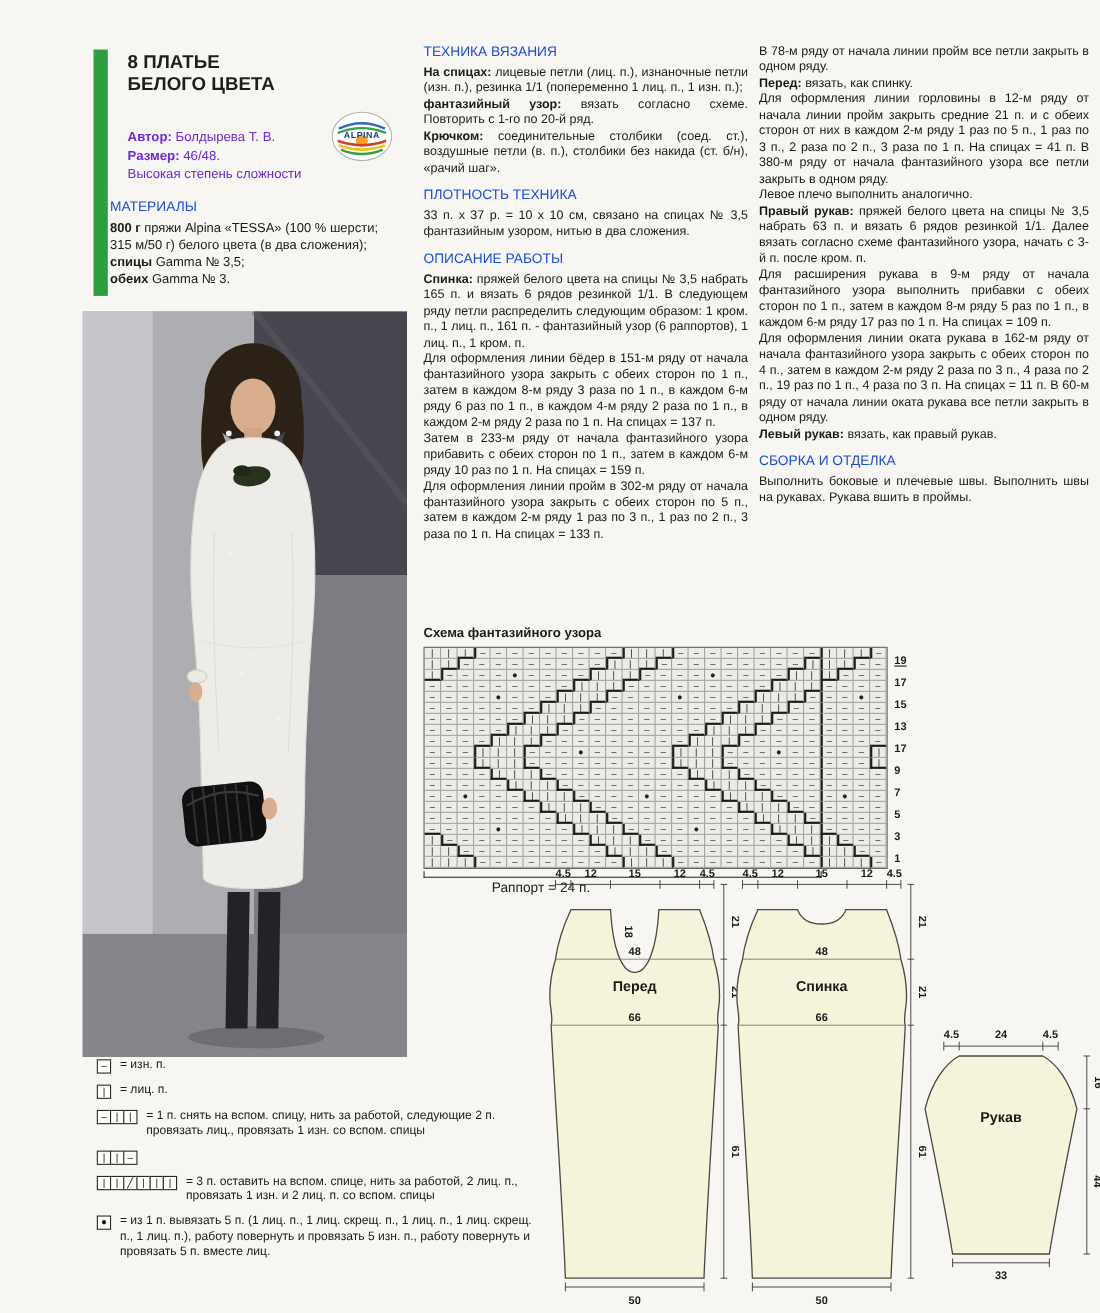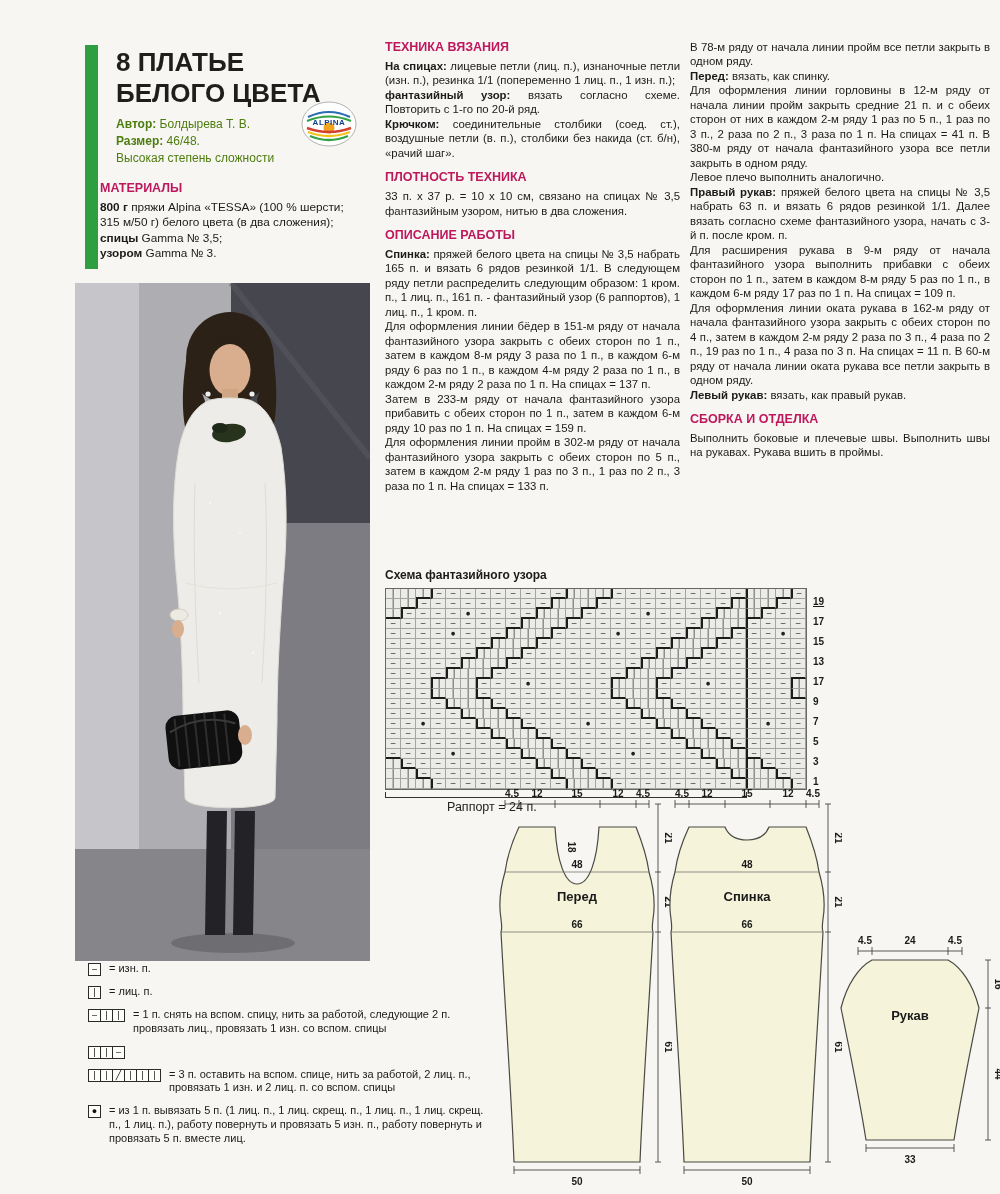--- a/index.html
+++ b/index.html
@@ -1,25 +1,25 @@
 <!DOCTYPE html>
 <html><head>
 <meta charset="utf-8">
 <style>
   html,body{margin:0;padding:0;}
   body{width:1000px;height:1194px;background:#fff;font-family:"Liberation Sans",sans-serif;}
   .page{position:relative;width:1000px;height:1194px;background:#f7f6f2;overflow:hidden;}
   .green-bar{position:absolute;left:85px;top:45px;width:13px;height:224px;background:#2f9e41;}
-  .title{position:absolute;left:116px;top:47px;font-size:26px;font-weight:bold;line-height:1.18;color:#1e1e1c;}
-  .meta{position:absolute;left:116px;top:116px;width:190px;font-size:12px;line-height:1.42;color:#4d7c0f;}
+  .title{position:absolute;left:116px;top:47px;font-size:17px;font-weight:bold;line-height:1.18;color:#1e1e1c;}
+  .meta{position:absolute;left:116px;top:116px;width:190px;font-size:12px;line-height:1.42;color:#6d28d9;}
   .logo{position:absolute;left:300px;top:100px;}
   .materials{position:absolute;left:100px;top:170px;width:256px;font-size:11.8px;line-height:1.32;color:#1b1b1b;}
   .materials h3{margin:0 0 2px 0;}
   .materials p{margin:0;}
-  h3.green{color:#be185d;font-size:12.5px;font-weight:bold;margin:10px 0 3px 0;text-align:left;}
+  h3.green{color:#1d4ed8;font-size:12.5px;font-weight:normal;margin:10px 0 3px 0;text-align:left;}
   .photo{position:absolute;left:75px;top:283px;width:295px;height:678px;}
   .textcol{position:absolute;top:40px;font-size:11.4px;line-height:1.27;color:#1b1b1b;text-align:justify;}
   #col-middle{left:385px;width:295px;}
   #col-right{left:690px;width:300px;}
   .textcol h3:first-child{margin-top:0;}
   .textcol p{margin:0;}
   #chart{position:absolute;left:385px;top:568px;width:470px;}
   #chart .ct{font-weight:bold;font-size:12px;color:#1b1b1b;margin:0 0 6px 0;}
   #grid{position:relative;width:420px;border:1px solid #666;background:#ebebe8;}
   .ch-row{display:flex;height:10px;}
@@ -63,21 +63,21 @@
     <path d="M8,32 Q29,40 50,32" stroke="#f2c21c" stroke-width="2.4" fill="none"></path>
     <path d="M10,36 Q29,44 48,36" stroke="#35a044" stroke-width="2.4" fill="none"></path>
     <text x="29" y="25" text-anchor="middle" font-size="8" font-weight="bold" fill="#123f8c" letter-spacing="0.5">ALPINA</text>
   </svg>
 
   <div class="materials">
     <h3 class="green">МАТЕРИАЛЫ</h3>
     <div id="materials-lines">
         <p><b>800 г </b>пряжи Alpina «TESSA» (100 % шерсти; 315 м/50 г) белого цвета (в два сложения);</p>
         <p><b>спицы </b>Gamma № 3,5;</p>
-        <p><b>узором </b>Gamma № 3.</p>
+        <p><b>обеих </b>Gamma № 3.</p>
       </div>
   </div>
 
   <svg class="photo" viewBox="0 0 295 678">
     <rect width="295" height="678" fill="#98989c"></rect>
     <rect width="64" height="678" fill="#c6c6ca"></rect>
     <rect x="64" width="92" height="678" fill="#aeaeb2"></rect>
     <rect x="156" width="139" height="240" fill="#46464e"></rect>
     <rect x="156" y="240" width="139" height="438" fill="#7c7c82"></rect>
     <path d="M156,0 L295,175" stroke="#5a5a62" stroke-width="6" opacity="0.5"></path>

